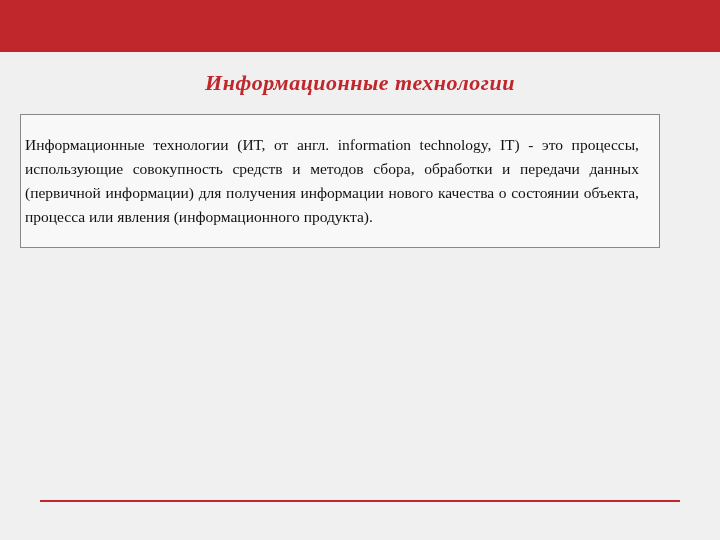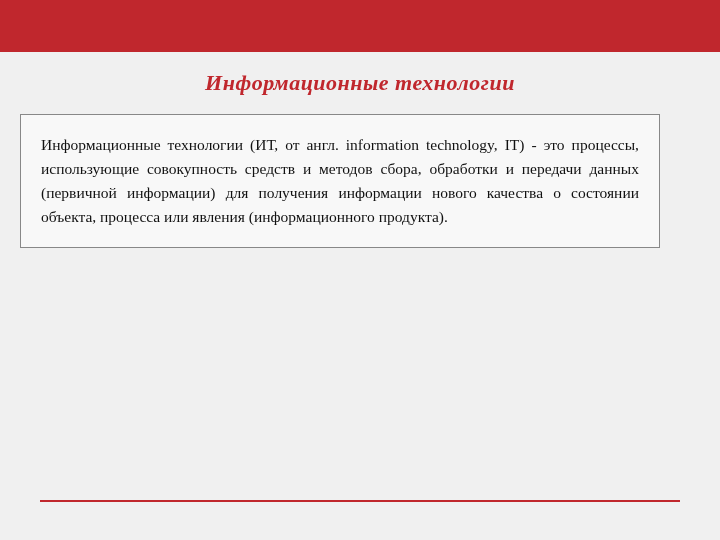--- a/index.html
+++ b/index.html
@@ -47,21 +47,21 @@
       width: 100%;
       padding: 0 40px;
     }
 
     .content-box {
       margin-top: 18px;
       margin-right: 40px;
       width: calc(100% - 80px);
       border: 1.5px solid #888;
       background-color: #f8f8f8;
-      padding: 18px 20px 18px 20px;
+      padding: 18px 20px 18px 4px;
     }
 
     .content-text {
       font-size: 15.5px;
       color: #111;
       line-height: 1.55;
       text-align: justify;
     }
 
     .bottom-line {

